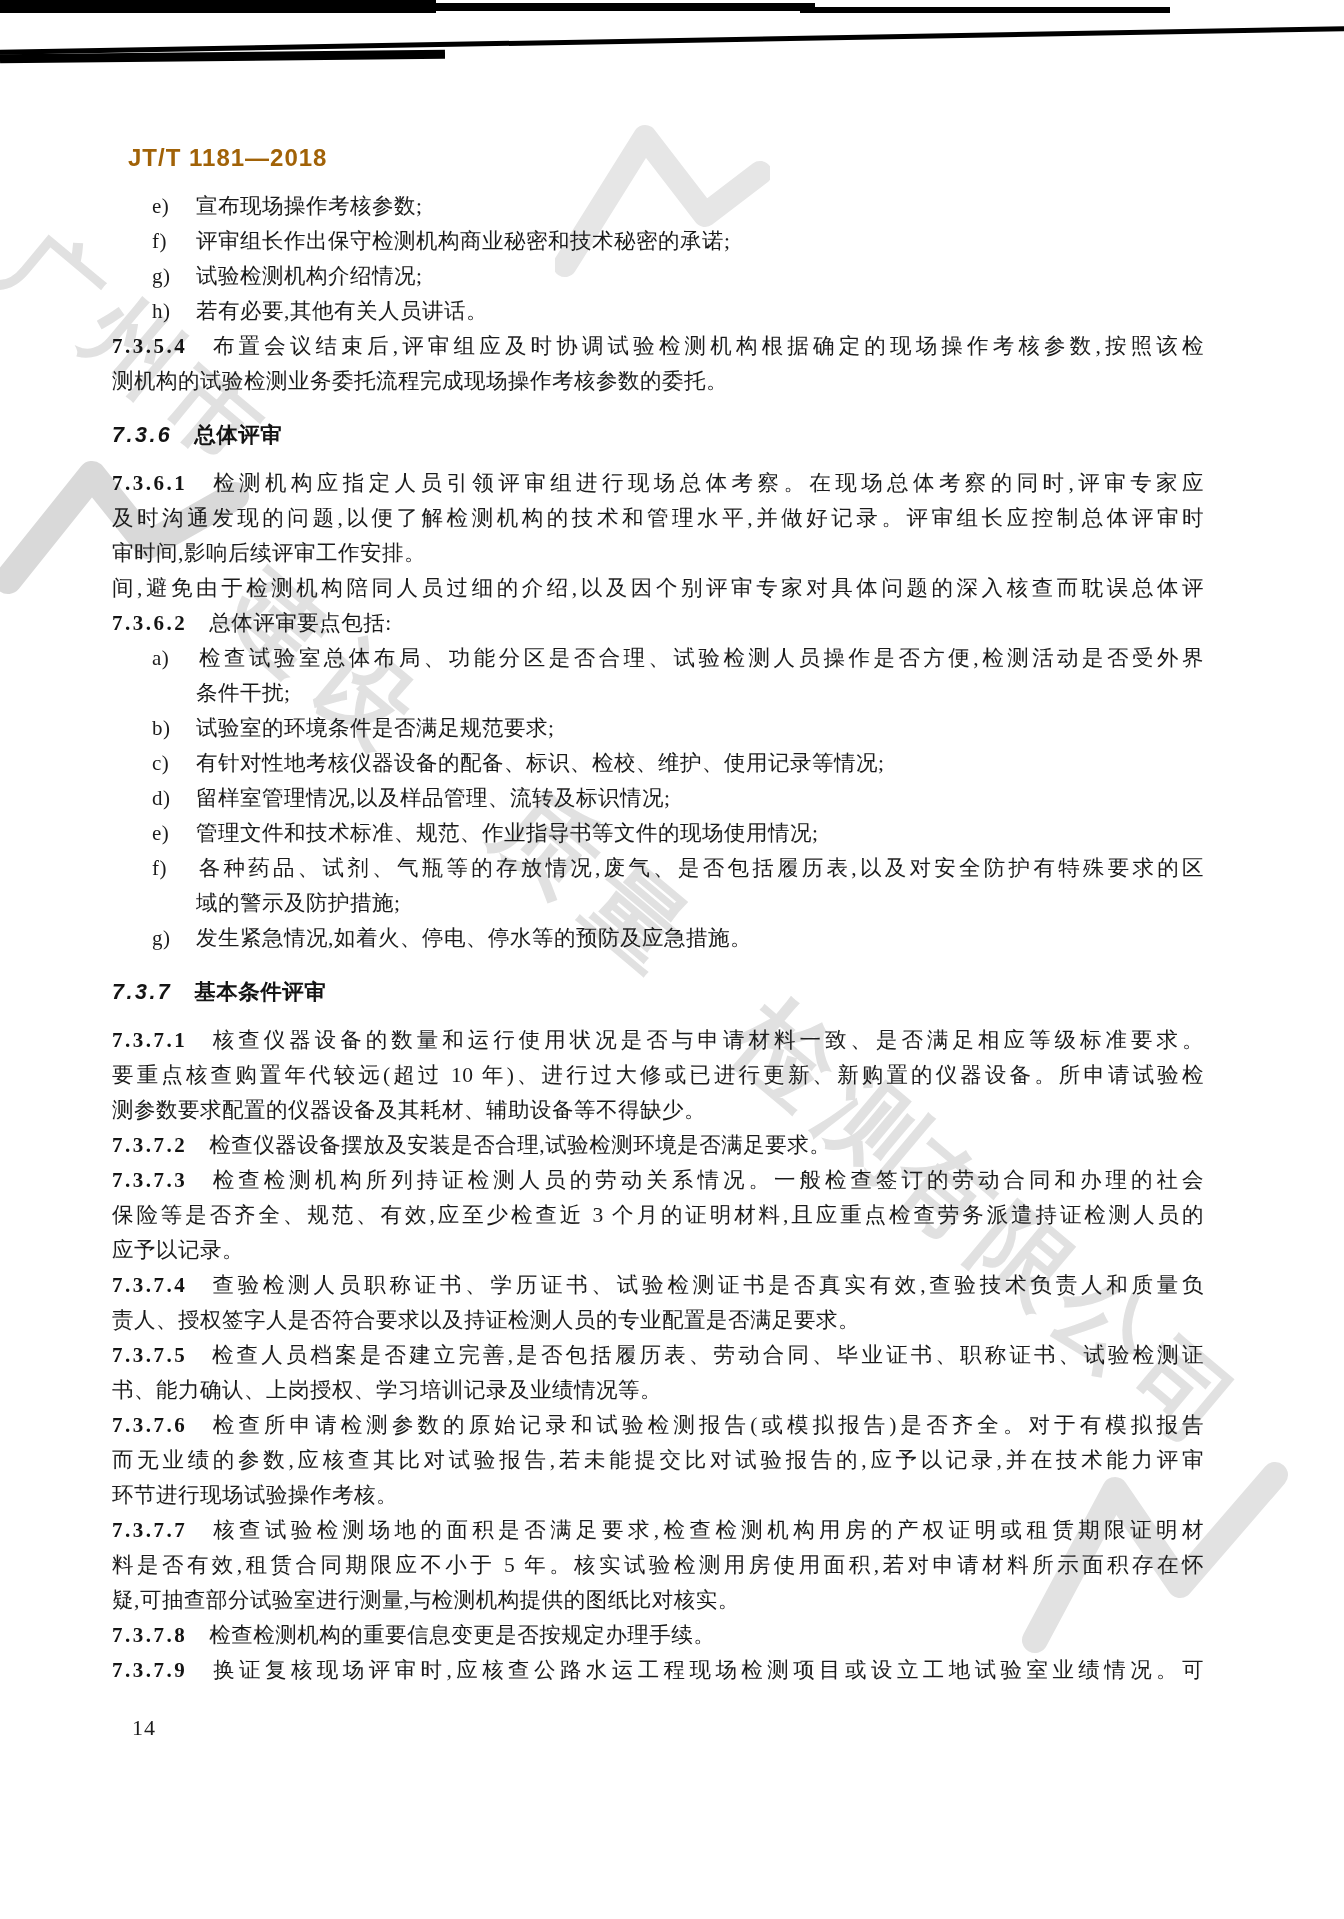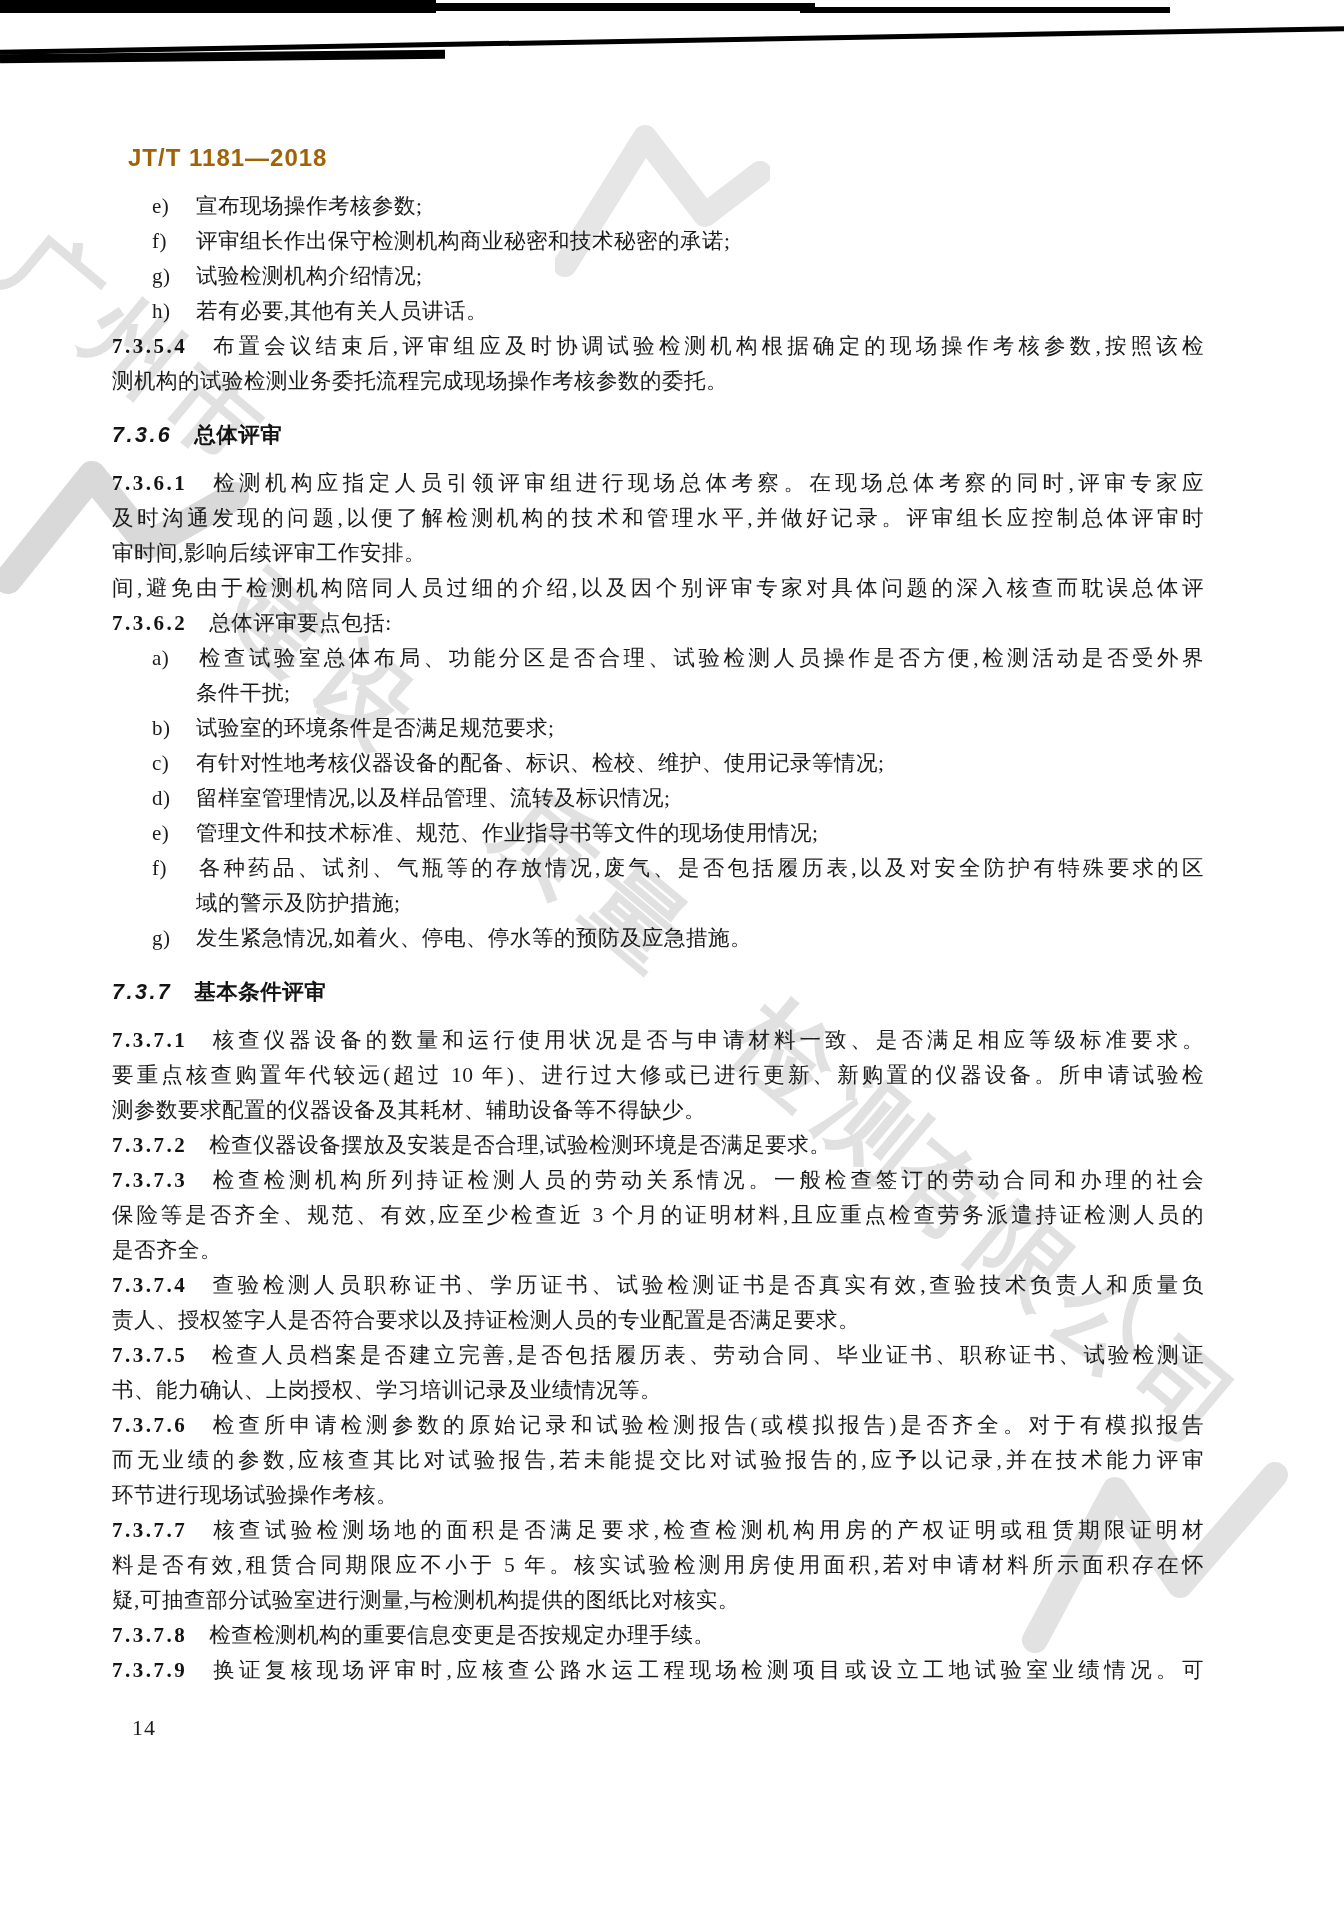--- a/index.html
+++ b/index.html
@@ -102,21 +102,21 @@
     <div class="line fill list-line"><span class="letter">f)</span><span class="l-text">各种药品、试剂、气瓶等的存放情况,废气、是否包括履历表,以及对安全防护有特殊要求的区</span></div>
     <div class="line list-cont"><span>域的警示及防护措施;</span></div>
     <div class="line list-line"><span class="letter">g)</span><span class="l-text">发生紧急情况,如着火、停电、停水等的预防及应急措施。</span></div>
     <div class="heading"><span class="h-num">7.3.7</span><span class="h-gap"></span><span class="h-title">基本条件评审</span></div>
     <div class="line fill"><span class="p-num">7.3.7.1</span><span class="p-gap"></span><span>核查仪器设备的数量和运行使用状况是否与申请材料一致、是否满足相应等级标准要求。</span></div>
     <div class="line fill"><span>要重点核查购置年代较远(超过 10 年)、进行过大修或已进行更新、新购置的仪器设备。所申请试验检</span></div>
     <div class="line"><span>测参数要求配置的仪器设备及其耗材、辅助设备等不得缺少。</span></div>
     <div class="line"><span class="p-num">7.3.7.2</span><span class="p-gap"></span><span>检查仪器设备摆放及安装是否合理,试验检测环境是否满足要求。</span></div>
     <div class="line fill"><span class="p-num">7.3.7.3</span><span class="p-gap"></span><span>检查检测机构所列持证检测人员的劳动关系情况。一般检查签订的劳动合同和办理的社会</span></div>
     <div class="line fill"><span>保险等是否齐全、规范、有效,应至少检查近 3 个月的证明材料,且应重点检查劳务派遣持证检测人员的</span></div>
-    <div class="line"><span>是否齐全。</span></div>
+    <div class="line"><span>应予以记录。</span></div>
     <div class="line fill"><span class="p-num">7.3.7.4</span><span class="p-gap"></span><span>查验检测人员职称证书、学历证书、试验检测证书是否真实有效,查验技术负责人和质量负</span></div>
     <div class="line"><span>责人、授权签字人是否符合要求以及持证检测人员的专业配置是否满足要求。</span></div>
     <div class="line fill"><span class="p-num">7.3.7.5</span><span class="p-gap"></span><span>检查人员档案是否建立完善,是否包括履历表、劳动合同、毕业证书、职称证书、试验检测证</span></div>
     <div class="line"><span>书、能力确认、上岗授权、学习培训记录及业绩情况等。</span></div>
     <div class="line fill"><span class="p-num">7.3.7.6</span><span class="p-gap"></span><span>检查所申请检测参数的原始记录和试验检测报告(或模拟报告)是否齐全。对于有模拟报告</span></div>
     <div class="line fill"><span>而无业绩的参数,应核查其比对试验报告,若未能提交比对试验报告的,应予以记录,并在技术能力评审</span></div>
     <div class="line"><span>环节进行现场试验操作考核。</span></div>
     <div class="line fill"><span class="p-num">7.3.7.7</span><span class="p-gap"></span><span>核查试验检测场地的面积是否满足要求,检查检测机构用房的产权证明或租赁期限证明材</span></div>
     <div class="line fill"><span>料是否有效,租赁合同期限应不小于 5 年。核实试验检测用房使用面积,若对申请材料所示面积存在怀</span></div>
     <div class="line"><span>疑,可抽查部分试验室进行测量,与检测机构提供的图纸比对核实。</span></div>

